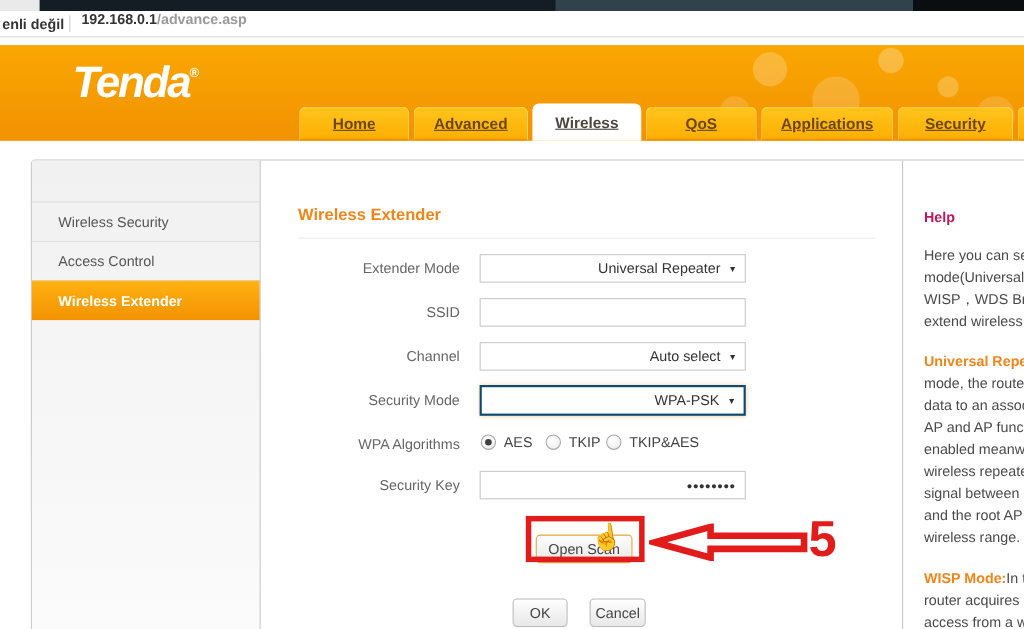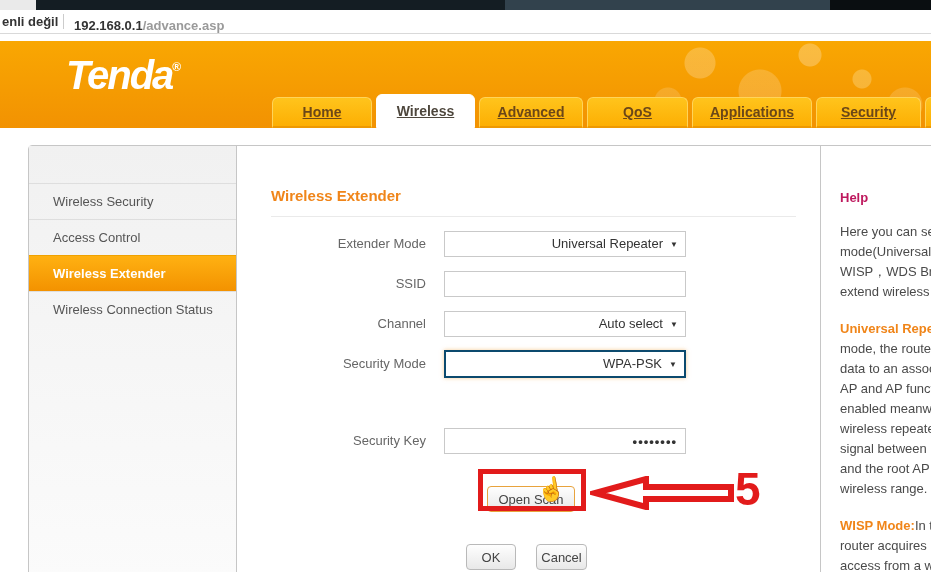--- a/index.html
+++ b/index.html
@@ -10,21 +10,21 @@
   
   .topbar { position:absolute; top:0; left:0; right:0; height:10px; background:#141d23; }
   .topbar .tabstub { position:absolute; left:0; top:0; width:36px; height:10px; background:#eaeaea; }
   .topbar .segmid { position:absolute; left:505px; top:0; width:325px; height:10px; background:#32424d; }
   .topbar .segright { position:absolute; left:830px; top:0; right:0; height:10px; background:#0a0e11; }
 
   .addressbar { position:absolute; top:10px; left:0; right:0; height:24px; background:#fff;
                 border-bottom:1px solid #d9d9d9; font-size:13px; color:#333;font-weight:bold; }
   .addressbar .sec { position:absolute; left:2px; top:4px; }
   .addressbar .sep { position:absolute; left:63px; top:4px; width:1px; height:15px; background:#ccc; }
-  .addressbar .url { position:absolute; left:74px; top:8px; }
+  .addressbar .url { position:absolute; left:74px; top:0; }
   .addressbar .url .path { color:#9a9a9a; }
 
   
   .header { position:absolute; top:41px; left:0; right:0; height:87px;
     background:
       radial-gradient(circle 16px at 700px 22px, rgba(255,255,255,.22) 0 15px, transparent 16px),
       radial-gradient(circle 22px at 760px 50px, rgba(255,255,255,.18) 0 21px, transparent 22px),
       radial-gradient(circle 12px at 810px 14px, rgba(255,255,255,.25) 0 11px, transparent 12px),
       radial-gradient(circle 14px at 668px 60px, rgba(255,255,255,.15) 0 13px, transparent 14px),
       radial-gradient(circle 10px at 862px 38px, rgba(255,255,220,.25) 0 9px, transparent 10px),
@@ -52,21 +52,21 @@
   .side-spacer { height:37px; }
   .side-item { height:36px; line-height:36px; padding-left:24px; font-size:13px; color:#555;
                border-top:1px solid #dedede; cursor:pointer; white-space:nowrap; }
   .side-item.active { background:linear-gradient(180deg,#FFB112,#F39200); color:#fff;
                       font-weight:bold; border-top-color:#f0a200; }
 
   .main { position:absolute; left:209px; top:0; width:582px; bottom:0; }
   .main-title { position:absolute; left:33px; top:41px; font-size:15px; font-weight:bold; color:#F08519; }
   .main-divider { position:absolute; left:33px; right:24px; top:70px; border-top:1px solid #eaeaea; }
 
-  .form-row { position:absolute; left:12px; right:0; height:30px; }
+  .form-row { position:absolute; left:4px; right:0; height:30px; }
   .form-label { position:absolute; left:0; top:0; width:176px; text-align:right;
                 font-size:13px; color:#666; line-height:26px; white-space:nowrap; }
   .ctrl { position:absolute; left:194px; top:0;text-align:right; }
   .select { position:relative; width:242px; height:26px; line-height:24px; background:#fff;
             border:1px solid #c9c9c9; padding:0 22px 0 10px; font-size:13px; color:#333; cursor:pointer; }
   .select .arr { position:absolute; right:7px; top:0; line-height:25px; font-size:8px; color:#333; }
   .select.focus { border:2px solid #0c4a6e; height:28px; line-height:23px;
                   box-shadow:0 0 4px rgba(240,161,60,.55); margin-top:-1px; }
   .textbox { width:242px; height:26px; border:1px solid #c9c9c9; padding:0 8px; font-size:13px;
              color:#333; font-family:"Liberation Sans", sans-serif; background:#fff; }
@@ -119,37 +119,36 @@
   <div class="addressbar">
     <span class="sec">enli değil</span>
     <span class="sep"></span>
     <span class="url"><span>192.168.0.1</span><span class="path">/advance.asp</span></span>
   </div>
 
   <div class="header">
     <div class="logo"><span>Tenda</span><sup>®</sup></div>
     <div class="tabs">
       <div class="tab w-home">Home</div>
+      <div class="tab w-adv">Advanced</div>
       <div class="tab active w-wl">Wireless</div>
-      <div class="tab w-adv">Advanced</div>
       <div class="tab w-qos">QoS</div>
       <div class="tab w-app">Applications</div>
       <div class="tab w-sec">Security</div>
       <div class="tab w-part"></div>
     </div>
   </div>
 
   <div class="content">
 
     <div class="sidebar">
       <div class="side-spacer"></div>
       <div class="side-item">Wireless Security</div>
       <div class="side-item">Access Control</div>
       <div class="side-item active">Wireless Extender</div>
-      <div class="side-item">Wireless Connection Status</div>
     </div>
 
     <div class="main">
       <div class="main-title">Wireless Extender</div>
       <div class="main-divider"></div>
 
       <div class="form-row" style="top:85px">
         <div class="form-label">Extender Mode</div>
         <div class="ctrl select">
           <span>Universal Repeater</span>
@@ -171,20 +170,37 @@
       </div>
 
       <div class="form-row" style="top:205px">
         <div class="form-label">Security Mode</div>
         <div class="ctrl select focus">
           <span>WPA-PSK</span>
           <span class="arr">▼</span>
         </div>
       </div>
 
+      <div class="form-row" style="top:245px">
+        <div class="form-label">WPA Algorithms</div>
+        <div class="radio-group">
+          <span class="radio-opt" style="left:1px">
+            <span class="radio checked"></span>
+            <span class="lbl">AES</span>
+          </span>
+          <span class="radio-opt" style="left:60px">
+            <span class="radio"></span>
+            <span class="lbl">TKIP</span>
+          </span>
+          <span class="radio-opt" style="left:115px">
+            <span class="radio"></span>
+            <span class="lbl">TKIP&amp;AES</span>
+          </span>
+        </div>
+      </div>
 
       <div class="form-row" style="top:282px">
         <div class="form-label">Security Key</div>
         <input class="ctrl textbox pwd" type="text" value="••••••••" style="">
       </div>
 
       <button class="btn btn-scan">Open Scan</button>
       <span class="cursor-hand">☝</span>
 
       <div class="red-box"></div>

